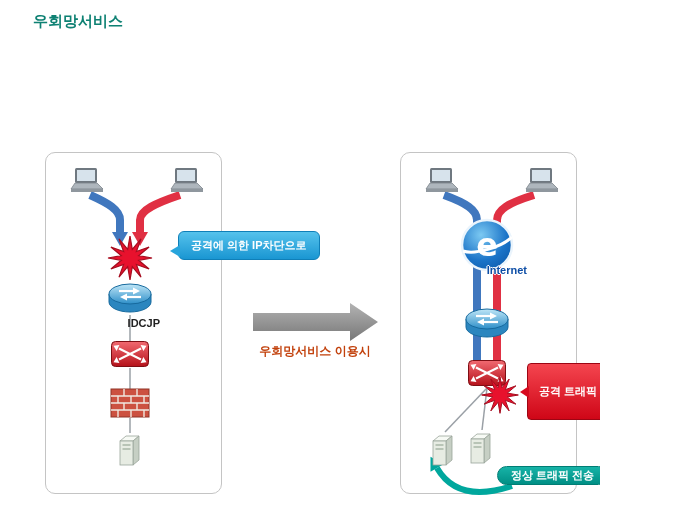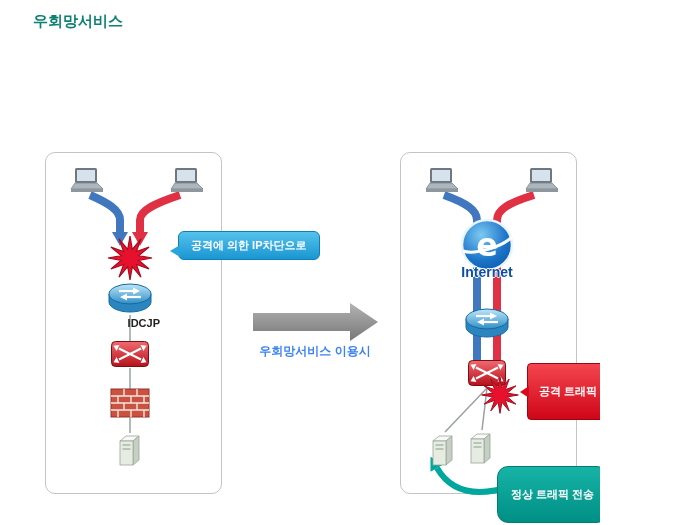--- a/index.html
+++ b/index.html
@@ -41,31 +41,31 @@
   }
   .callout.red{
     left:527px;top:363px;padding:20px 11px;border-radius:4px;
     background:linear-gradient(#f4454f,#cf0617);border:1px solid #9d0513;
   }
   .callout.red::before{
     content:"";position:absolute;left:-8px;top:50%;margin-top:-6px;
     border-top:6px solid transparent;border-bottom:6px solid transparent;border-right:9px solid #d70a1e;
   }
   .callout.teal{
-    left:497px;top:466px;padding:20px 13px;border-radius:11px;
+    left:497px;top:466px;padding:1px 13px;border-radius:11px;
     background:linear-gradient(#17b3a7,#008f85);border:1px solid #007d74;
   }
   .caption{
     position:absolute;left:240px;top:342px;width:150px;z-index:2;text-align:center;
-    font-size:12px;font-weight:600;color:#3b82f6;line-height:19px;
+    font-size:12px;font-weight:600;color:#c2410c;line-height:19px;
   }
   .caption span{display:block;}
   .internet-label{
-    position:absolute;left:447px;top:264px;width:80px;z-index:3;text-align:center;
-    font-size:14px;font-weight:bold;color:#0d4ea6;
+    position:absolute;left:447px;top:264px;width:80px;z-index:3;text-align:right;
+    font-size:11px;font-weight:bold;color:#0d4ea6;
     text-shadow:-1px 0 #fff,1px 0 #fff,0 -1px #fff,0 1px #fff;
   }
 </style>
 </head>
 <body>
 
 <div class="stage">
 
   <div class="page-title">우회망서비스</div>
 

